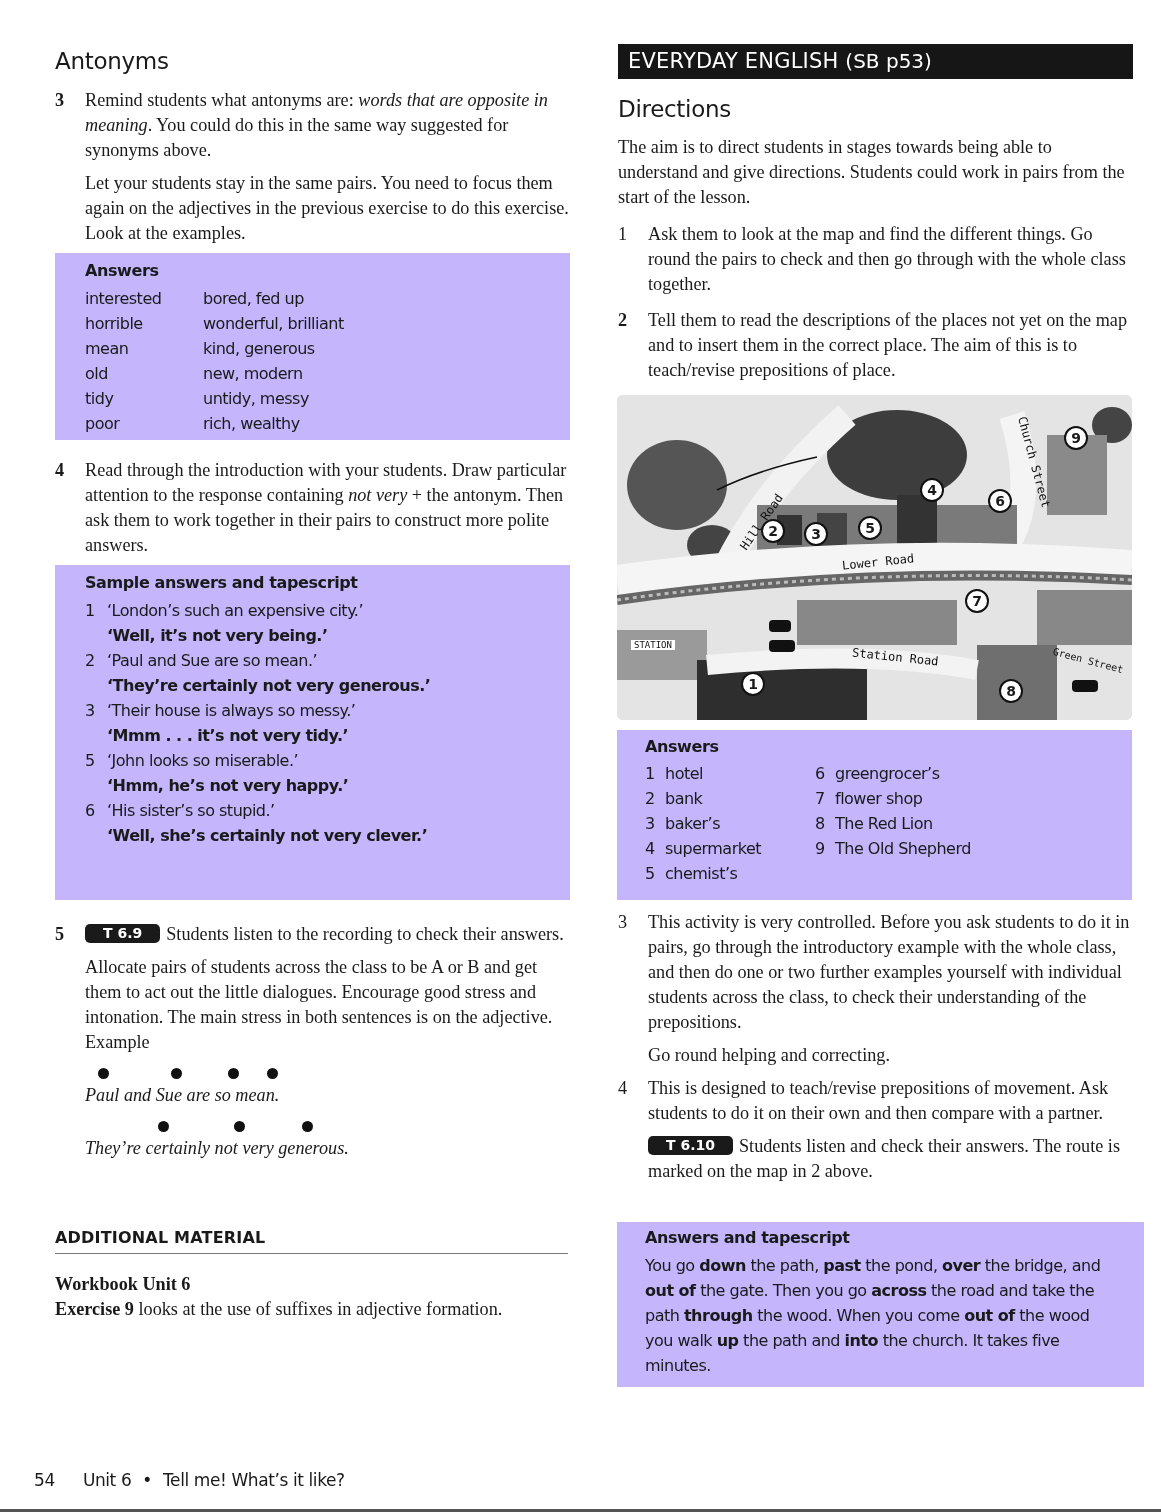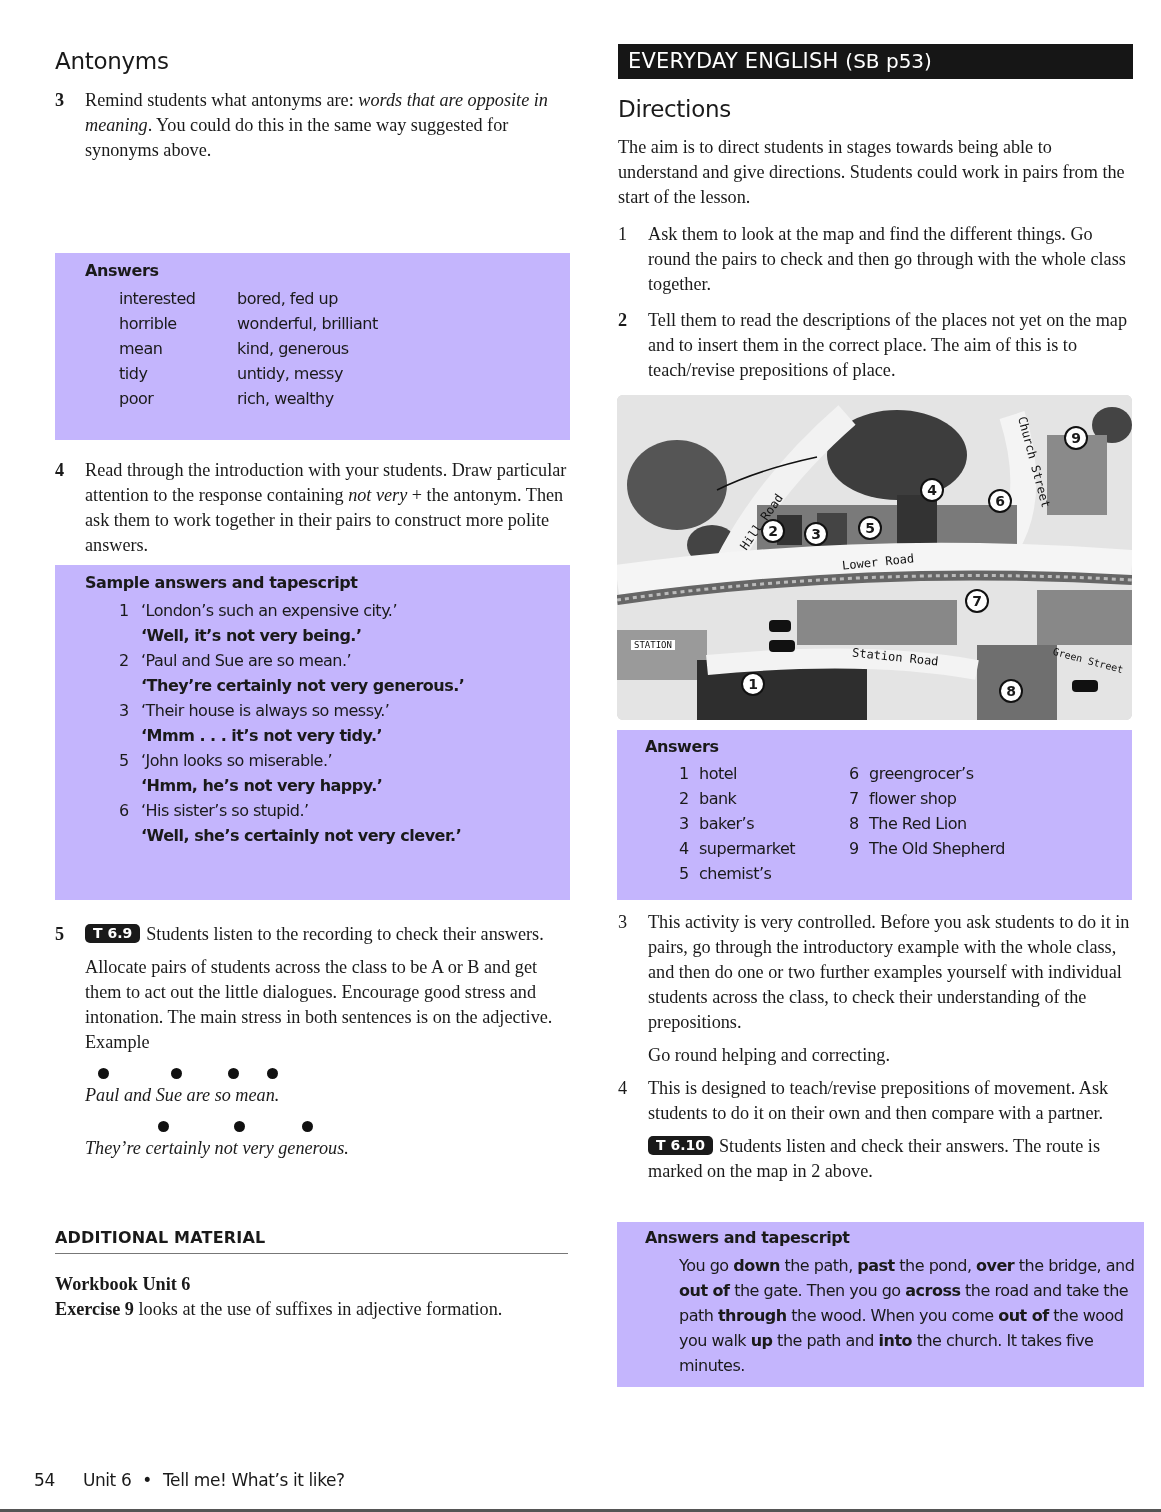--- a/index.html
+++ b/index.html
@@ -5,26 +5,26 @@
   html,body{margin:0;padding:0;background:#fff;}
   body{width:1161px;height:1512px;position:relative;overflow:hidden;color:#1a1a1a;
        font-family:"Liberation Serif","DejaVu Serif",serif;}
   .h-sec{position:absolute;font-family:"DejaVu Sans","Liberation Sans",sans-serif;font-size:23px;letter-spacing:-0.3px;color:#1a1a1a;}
   .para{position:absolute;font-size:18.2px;line-height:25px;}
   .para .num{position:absolute;left:0;font-weight:bold;}
   .para .body{margin-left:30px;}
   .para p{margin:0;}
   .gray{background:#c4b5fd;position:absolute;}
   .box-title{font-family:"DejaVu Sans","Liberation Sans",sans-serif;font-weight:bold;font-size:16px;letter-spacing:-0.4px;}
-  .box-text{font-family:"DejaVu Sans","Liberation Sans",sans-serif;font-size:16px;letter-spacing:-0.5px;line-height:25px;margin-left:34px;}
+  .box-text{font-family:"DejaVu Sans","Liberation Sans",sans-serif;font-size:16px;letter-spacing:-0.5px;line-height:25px;}
   .banner{position:absolute;left:618px;top:44px;width:515px;height:35px;background:#161616;color:#fff;
           font-family:"DejaVu Sans","Liberation Sans",sans-serif;font-size:21px;line-height:35px;padding-left:10px;box-sizing:border-box;letter-spacing:0.2px;}
   .banner small{font-size:20px;letter-spacing:0;}
   .tag{display:inline-block;background:#1a1a1a;color:#fff;border-radius:5px;font-family:"DejaVu Sans","Liberation Sans",sans-serif;
-       font-weight:bold;font-size:14px;line-height:19px;padding:0 8px;margin-right:6px;vertical-align:2px;}
+       font-weight:bold;font-size:14px;line-height:19px;padding:0 18px;margin-right:6px;vertical-align:2px;}
   .dots{position:relative;height:22px;}
   .dot{position:absolute;top:7px;width:11px;height:11px;border-radius:50%;background:#111;}
   .it{font-style:italic;}
   .footer{position:absolute;left:34px;top:1470px;font-family:"DejaVu Sans","Liberation Sans",sans-serif;font-size:17px;letter-spacing:-0.4px;}
   .bottom-rule{position:absolute;left:0;top:1509px;width:1161px;height:3px;background:#555;}
   .add-mat{position:absolute;left:55px;top:1228px;font-family:"DejaVu Sans","Liberation Sans",sans-serif;font-weight:bold;font-size:16px;letter-spacing:0.2px;}
   .add-rule{position:absolute;left:55px;top:1253px;width:513px;height:1px;background:#777;}
   .map{position:absolute;left:617px;top:395px;width:515px;height:325px;background:#d9d9d9;overflow:hidden;border-radius:6px;}
   .marker{position:absolute;width:24px;height:24px;border-radius:50%;background:#fff;border:2px solid #111;box-sizing:border-box;
           font-family:"DejaVu Sans","Liberation Sans",sans-serif;font-size:14px;font-weight:bold;text-align:center;line-height:20px;}
@@ -32,29 +32,31 @@
 </style>
 </head>
 <body>
 
 <div class="h-sec" style="left:55px;top:48px;">Antonyms</div>
 
 <div class="para" style="left:55px;top:88px;width:520px;">
   <span class="num">3</span>
   <div class="body">
     <p><span>Remind students what antonyms are: </span><span class="it">words that are opposite in meaning</span><span>. You could do this in the same way suggested for synonyms above.</span></p>
+    <p style="margin-top:8px;">Let your students stay in the same pairs. You need to focus them again on the adjectives in the previous exercise to do this exercise. Look at the examples.</p>
   </div>
 </div>
 
 <div class="gray" style="left:55px;top:253px;width:515px;height:187px;">
   <div style="position:absolute;left:30px;top:8px;" class="box-title">Answers</div>
   <div id="antonym-rows" style="position:absolute;left:30px;top:33px;width:460px;" class="box-text">
       <div><span style="display:inline-block;width:118px;">interested</span><span>bored, fed up</span></div>
       <div><span style="display:inline-block;width:118px;">horrible</span><span>wonderful, brilliant</span></div>
       <div><span style="display:inline-block;width:118px;">mean</span><span>kind, generous</span></div>
+      <div><span style="display:inline-block;width:118px;">old</span><span>new, modern</span></div>
       <div><span style="display:inline-block;width:118px;">tidy</span><span>untidy, messy</span></div>
       <div><span style="display:inline-block;width:118px;">poor</span><span>rich, wealthy</span></div>
     </div>
 </div>
 
 <div class="para" style="left:55px;top:458px;width:520px;">
   <span class="num">4</span>
   <div class="body">
       <p><span>Read through the introduction with your students. Draw particular attention to the response containing </span><span class="it">not very</span><span> + the antonym. Then ask them to work together in their pairs to construct more polite answers.</span></p>
     </div>

